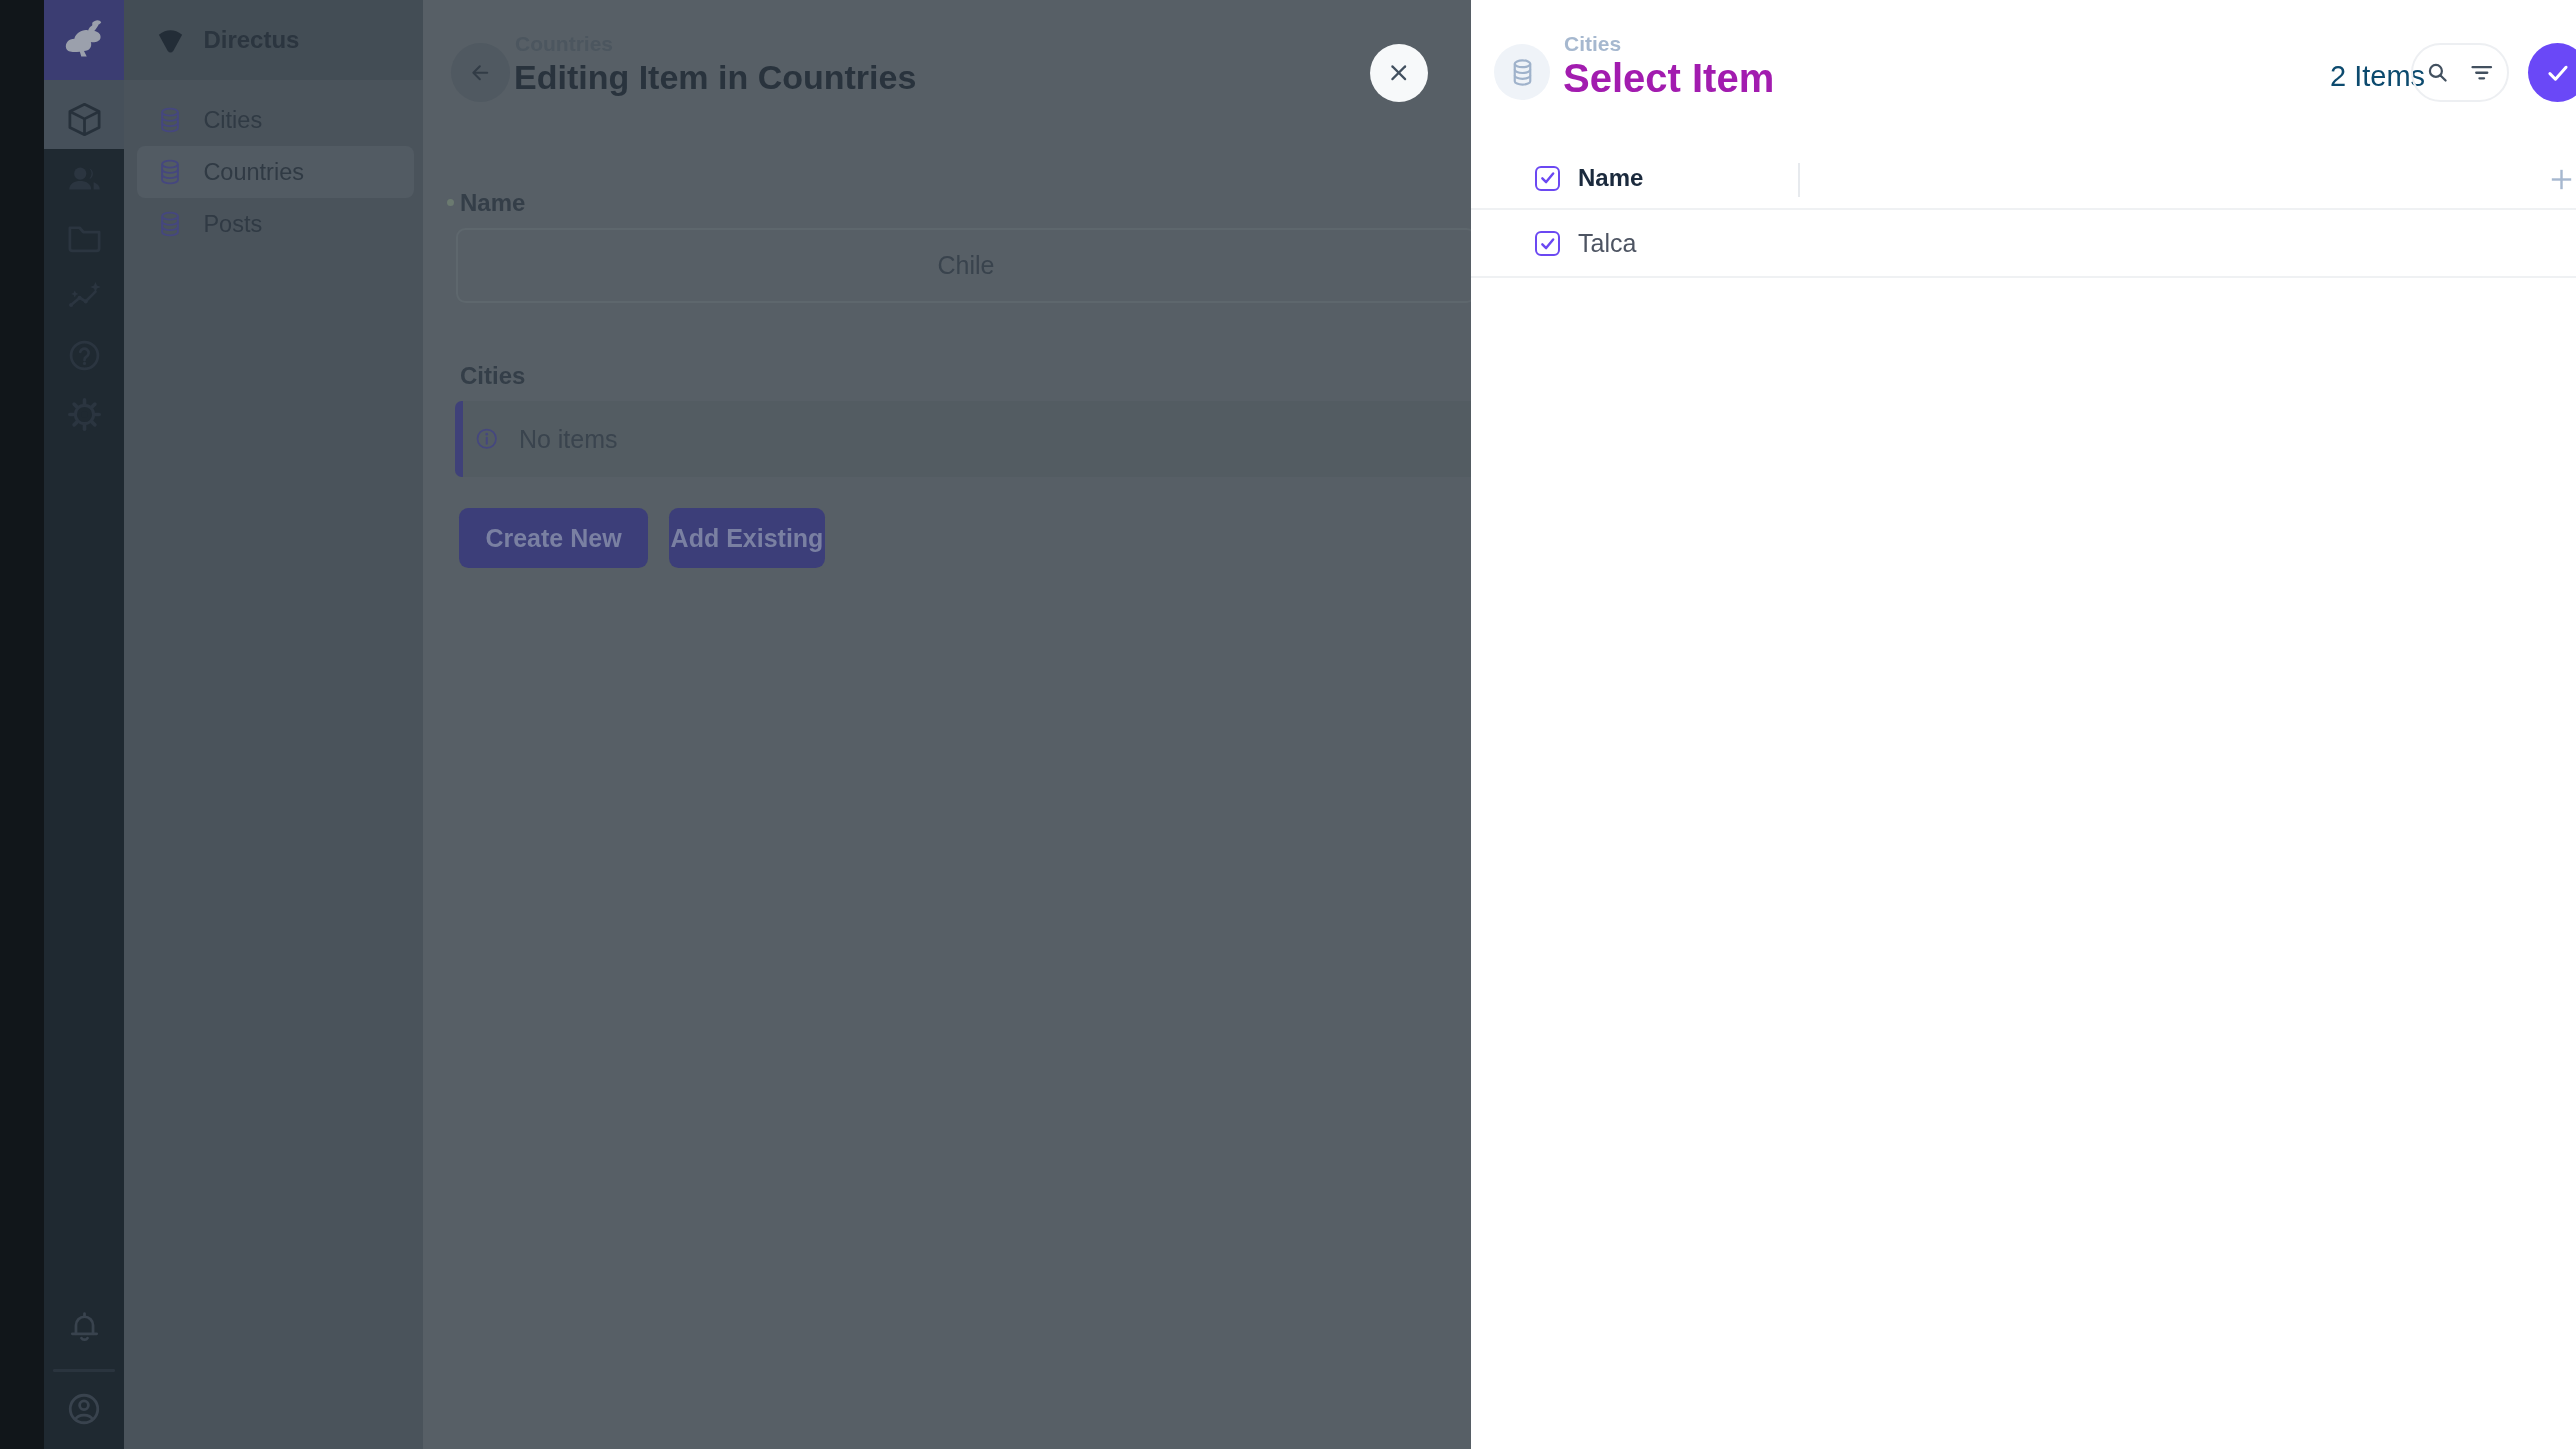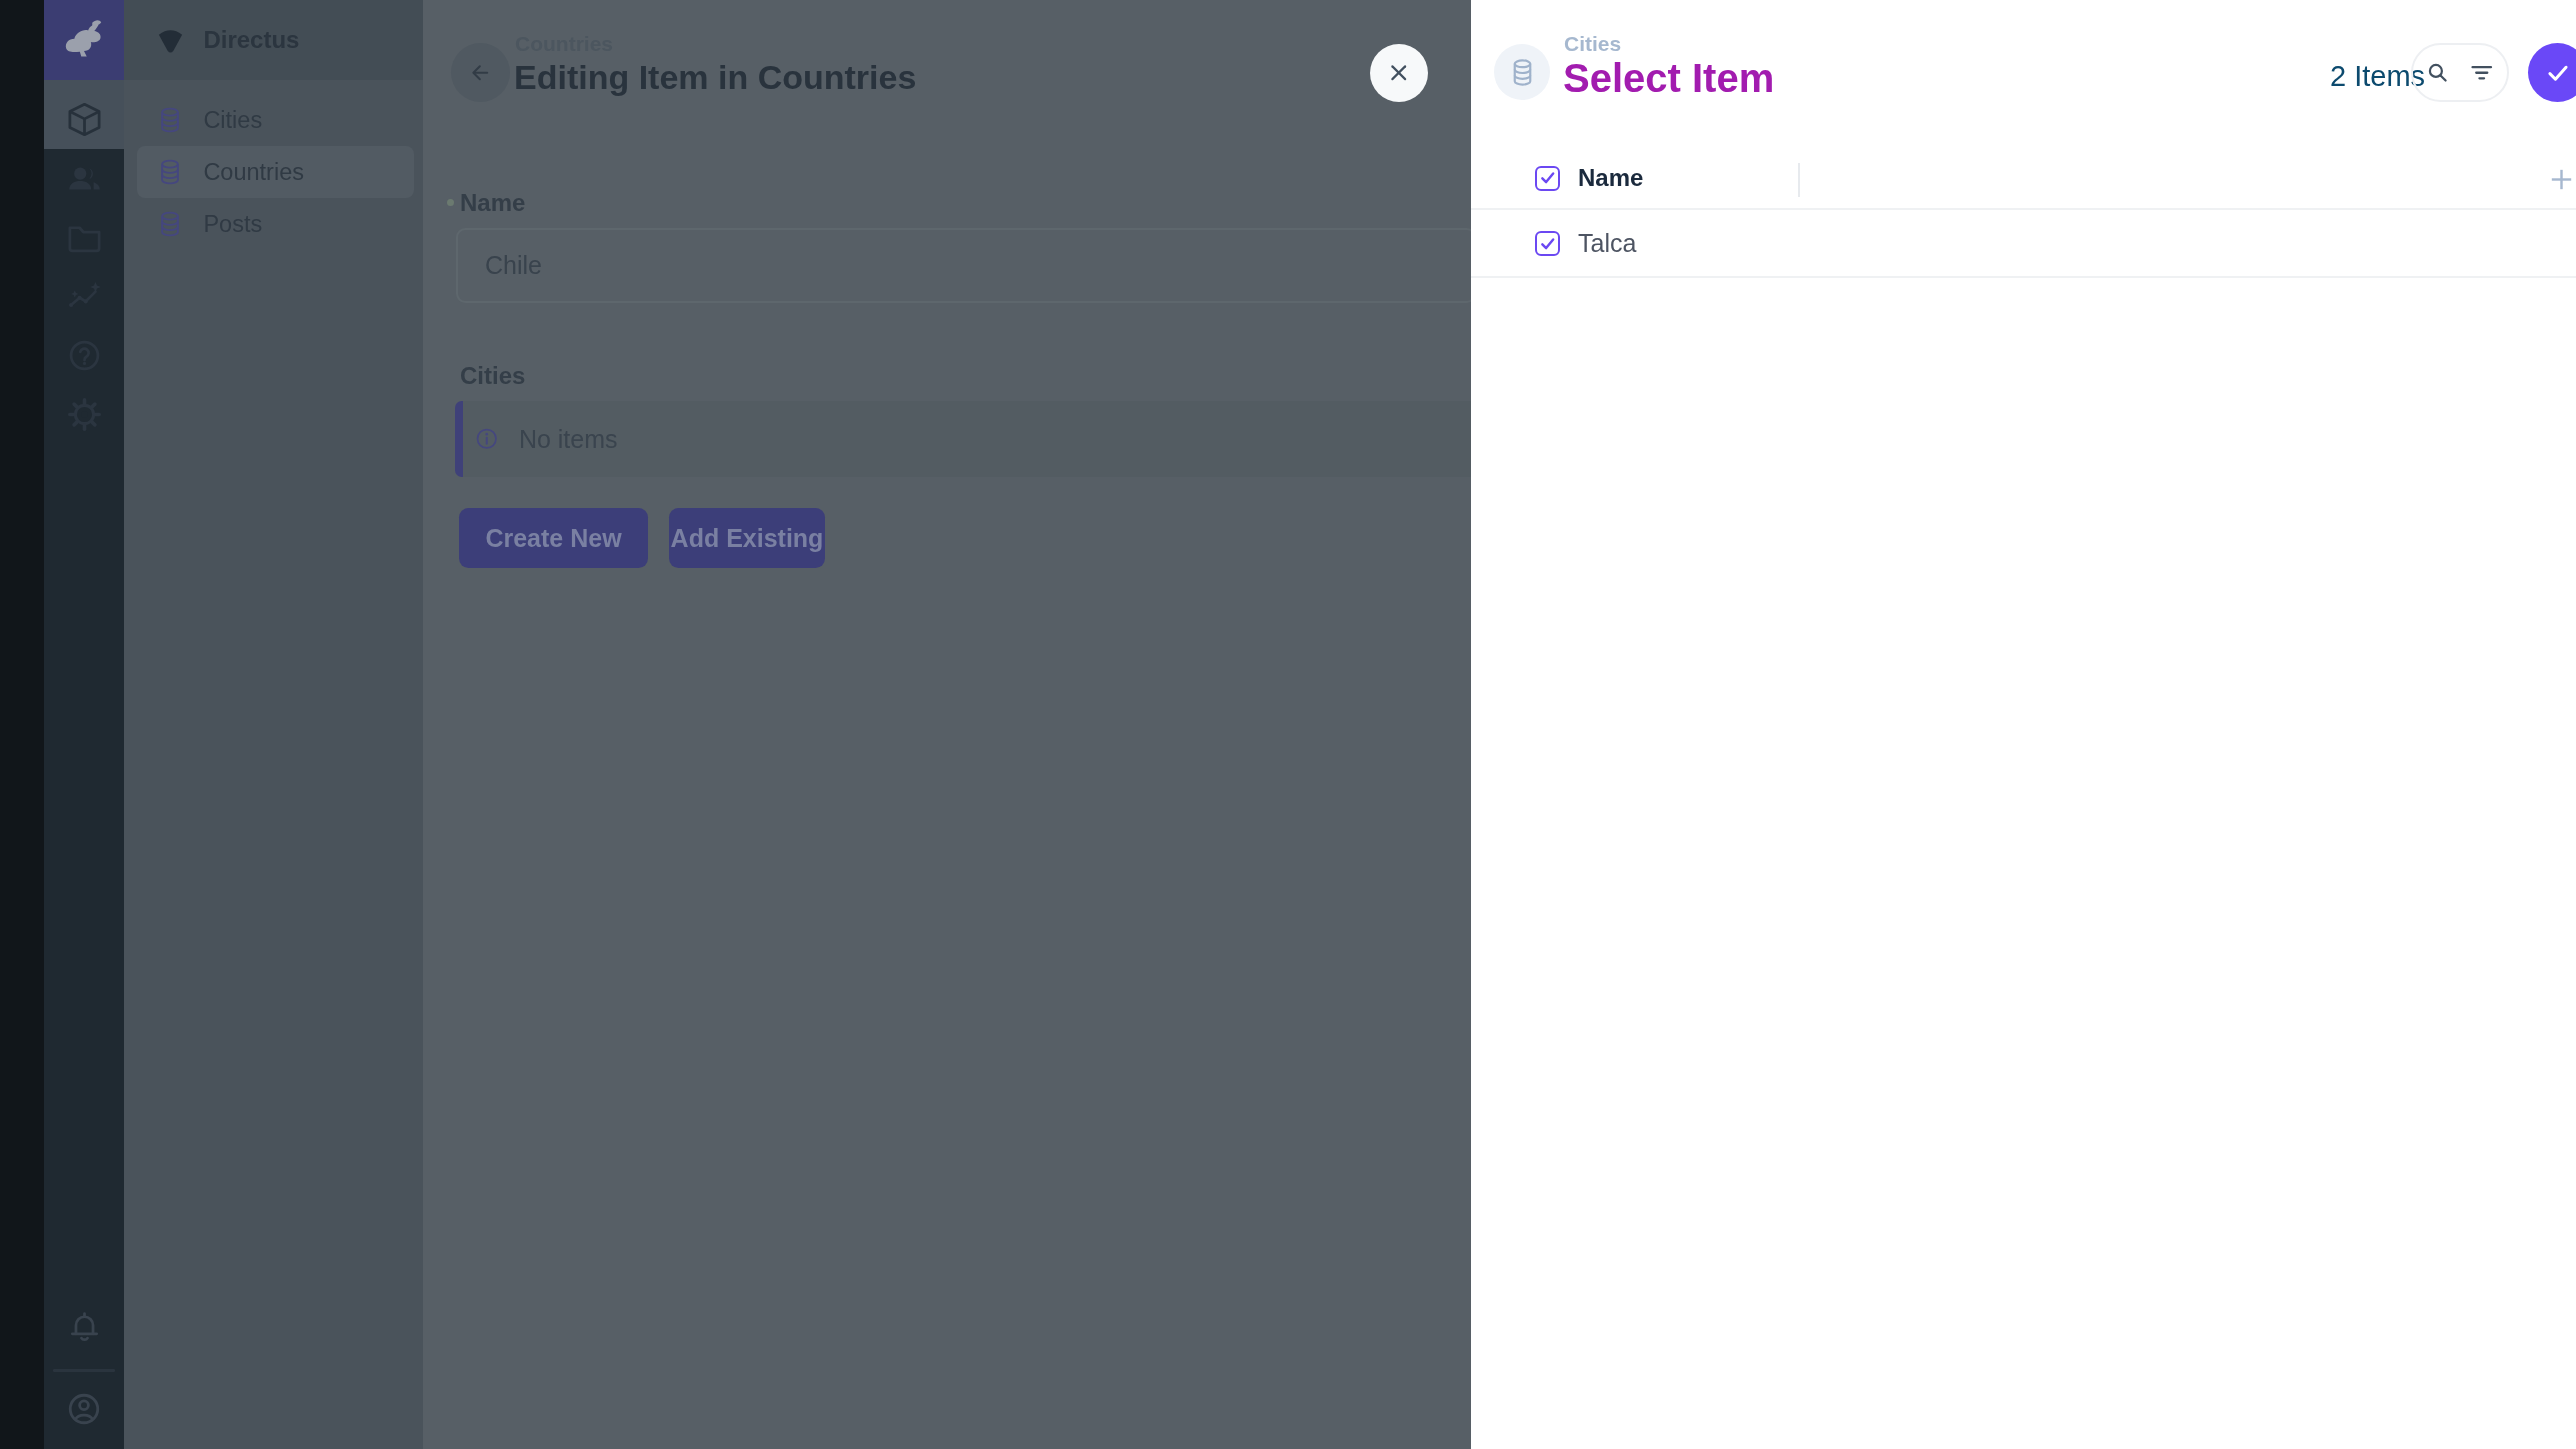--- a/index.html
+++ b/index.html
@@ -35,21 +35,21 @@
             display:flex;align-items:center;justify-content:center;color:#323C46;}
   .breadcrumb{left:471px;top:32px;font-size:21px;font-weight:600;color:#4C565F;}
   .page-title{left:470px;top:58px;font-size:34px;font-weight:700;color:#29333D;}
 
   .req-dot{left:403px;top:199px;width:7.4px;height:7.4px;border-radius:50%;background:#6B7A70;}
   .field-label{font-size:24px;font-weight:700;color:#343E48;}
   .lbl-name{left:416px;top:189px;}
   .lbl-cities{left:416px;top:362px;}
   .name-input{left:412px;top:228px;width:1020px;height:75px;border-radius:9.4px;
               border:2px solid #5E676D;background:transparent;box-sizing:border-box;
-              padding:0 27px;font-size:25px;color:#39434D;font-family:inherit;outline:none;}
+              padding:0 27px;font-size:25px;color:#39434D;font-family:inherit;outline:none;text-align:center;}
   .notice{left:411px;top:401px;width:1021px;height:76px;background:#535C62;
           border-left:8px solid #3F4179;border-radius:6.7px;
           display:flex;align-items:center;gap:17.4px;padding-left:9px;box-sizing:border-box;}
   .notice .txt{font-size:25px;color:#3A444E;}
   .notice .ic{color:#45477E;}
   .btn-row .btn{position:absolute;top:508px;height:60px;border-radius:9.4px;background:#3C3E79;
        color:#7A80A2;font-size:25px;font-weight:700;display:flex;align-items:center;justify-content:center;}
   .btn.create{left:415px;width:189px;}
   .btn.addex{left:625px;width:156px;}
 

